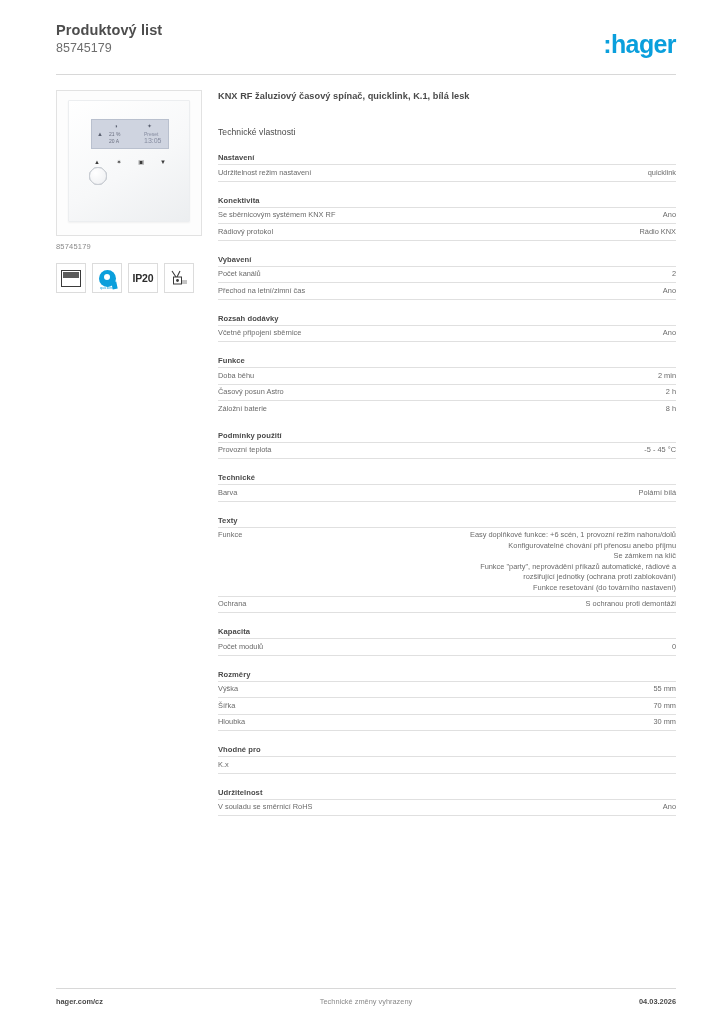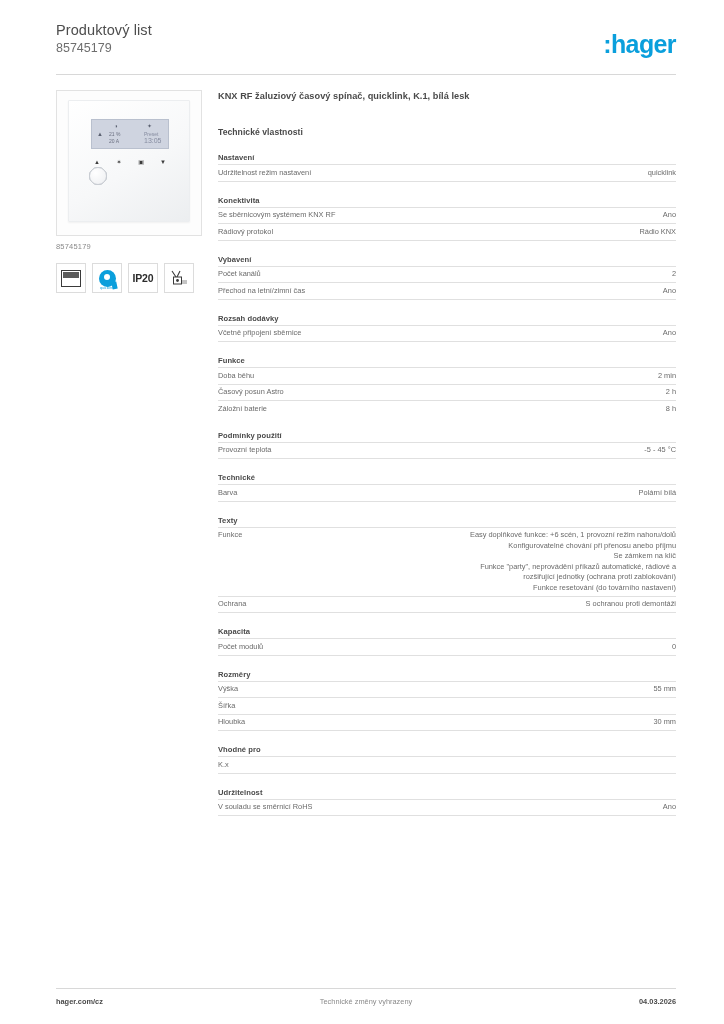--- a/index.html
+++ b/index.html
@@ -23,21 +23,21 @@
   
   .header {
     position: absolute;
     left: 56px;
     top: 22px;
     right: 48px;
     height: 50px;
   }
   .doc-title {
     font-size: 14.5px;
-    font-weight: normal;
+    font-weight: bold;
     color: #4d4d4d;
     letter-spacing: 0.1px;
     line-height: 17px;
   }
   .doc-ref {
     font-size: 12.5px;
     font-weight: normal;
     color: #6e6e6e;
     line-height: 16px;
     margin-top: 1px;
@@ -231,21 +231,21 @@
   }
   .product-name {
     font-size: 9.2px;
     font-weight: bold;
     color: #4a4a4a;
     letter-spacing: 0.05px;
     line-height: 12px;
   }
   .section-title {
     font-size: 8.6px;
-    font-weight: bold;
+    font-weight: normal;
     color: #4a4a4a;
     margin-top: 25px;
     margin-bottom: 16px;
     letter-spacing: 0.05px;
   }
   .group-title {
     font-size: 7.6px;
     font-weight: bold;
     color: #4a4a4a;
     margin-top: 14px;
@@ -449,20 +449,21 @@
           <span class="spec-label">Počet modulů</span>
           <span class="spec-value">0</span>
         </div>
         <div class="group-title">Rozměry</div>
         <div class="spec-row">
           <span class="spec-label">Výška</span>
           <span class="spec-value">55 mm</span>
         </div>
         <div class="spec-row">
           <span class="spec-label">Šířka</span>
+          <span class="spec-value">70 mm</span>
         </div>
         <div class="spec-row last">
           <span class="spec-label">Hloubka</span>
           <span class="spec-value">30 mm</span>
         </div>
         <div class="group-title">Vhodné pro</div>
         <div class="spec-row last">
           <span class="spec-label">K.x</span>
           <span class="spec-value"></span>
         </div>

